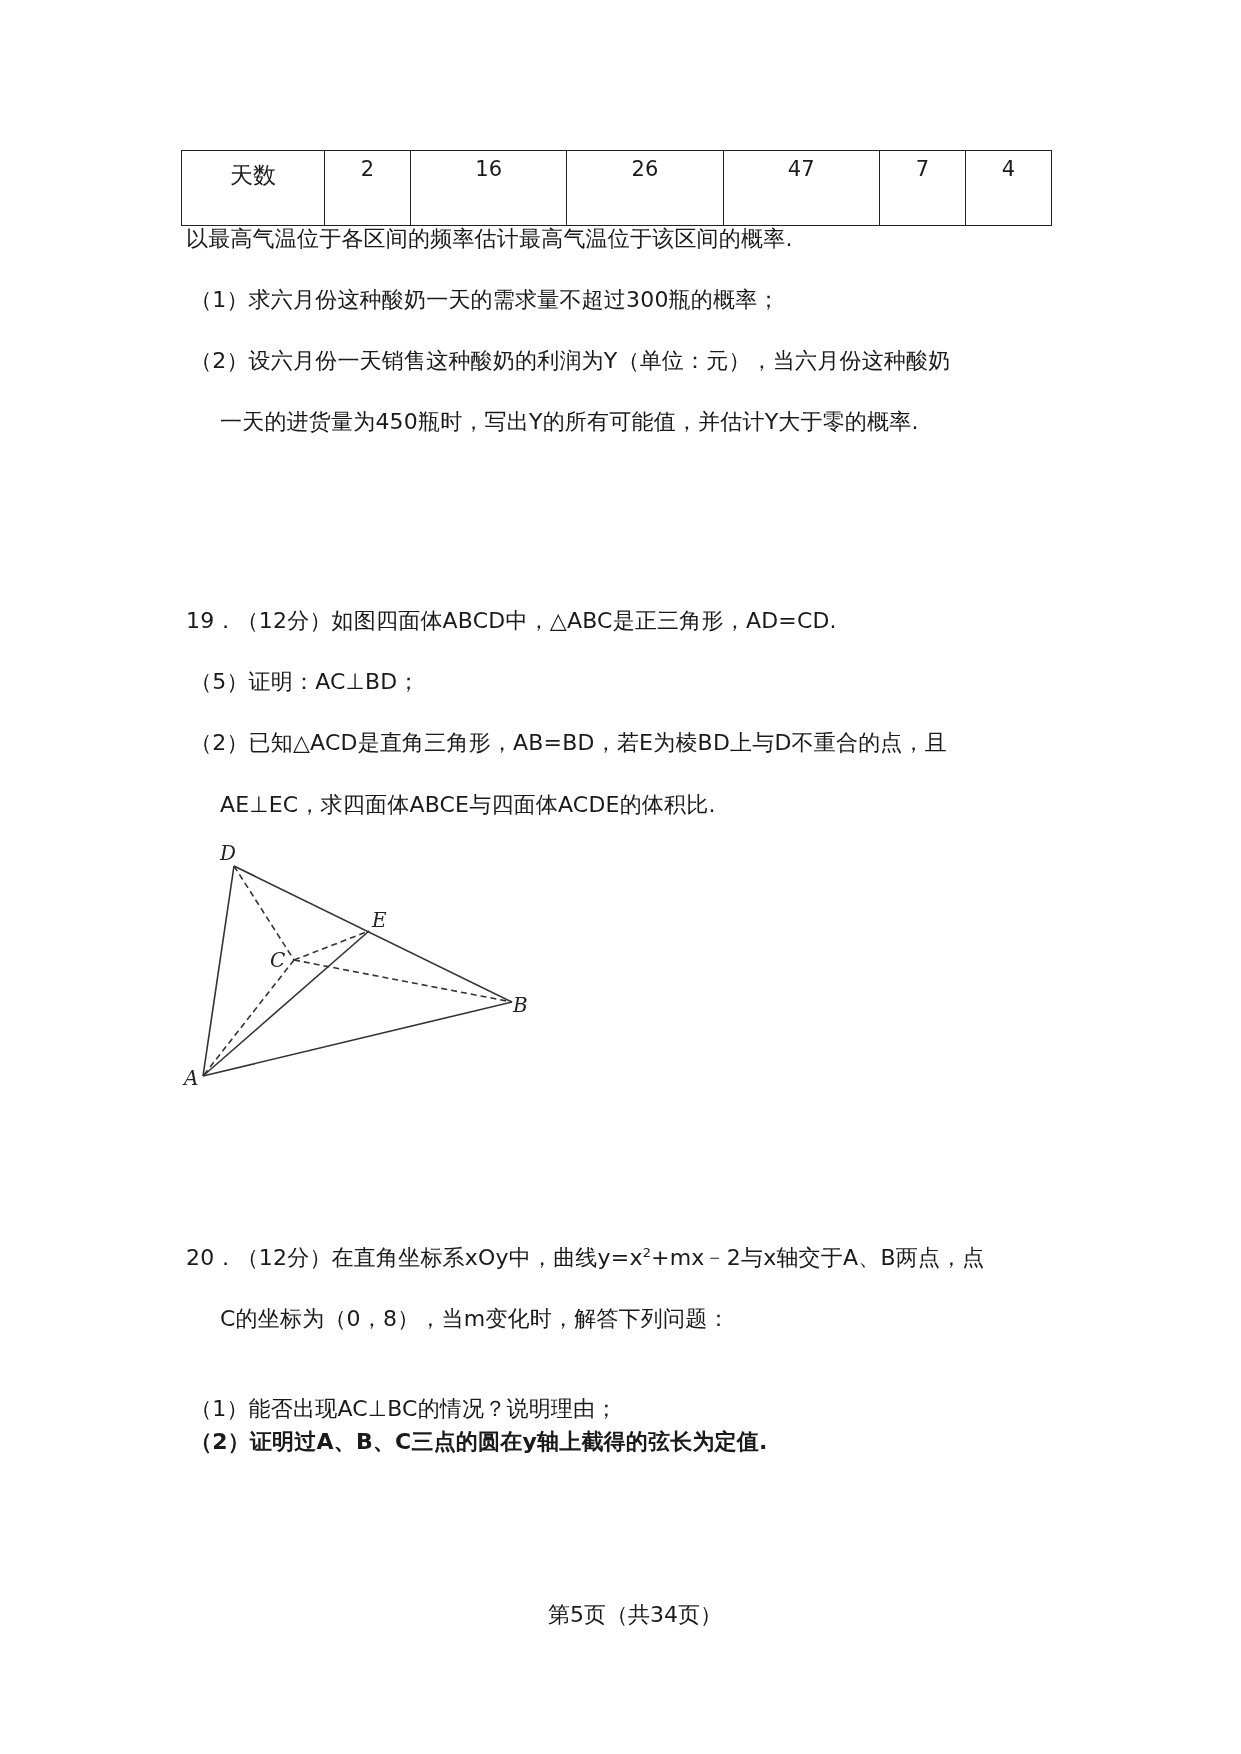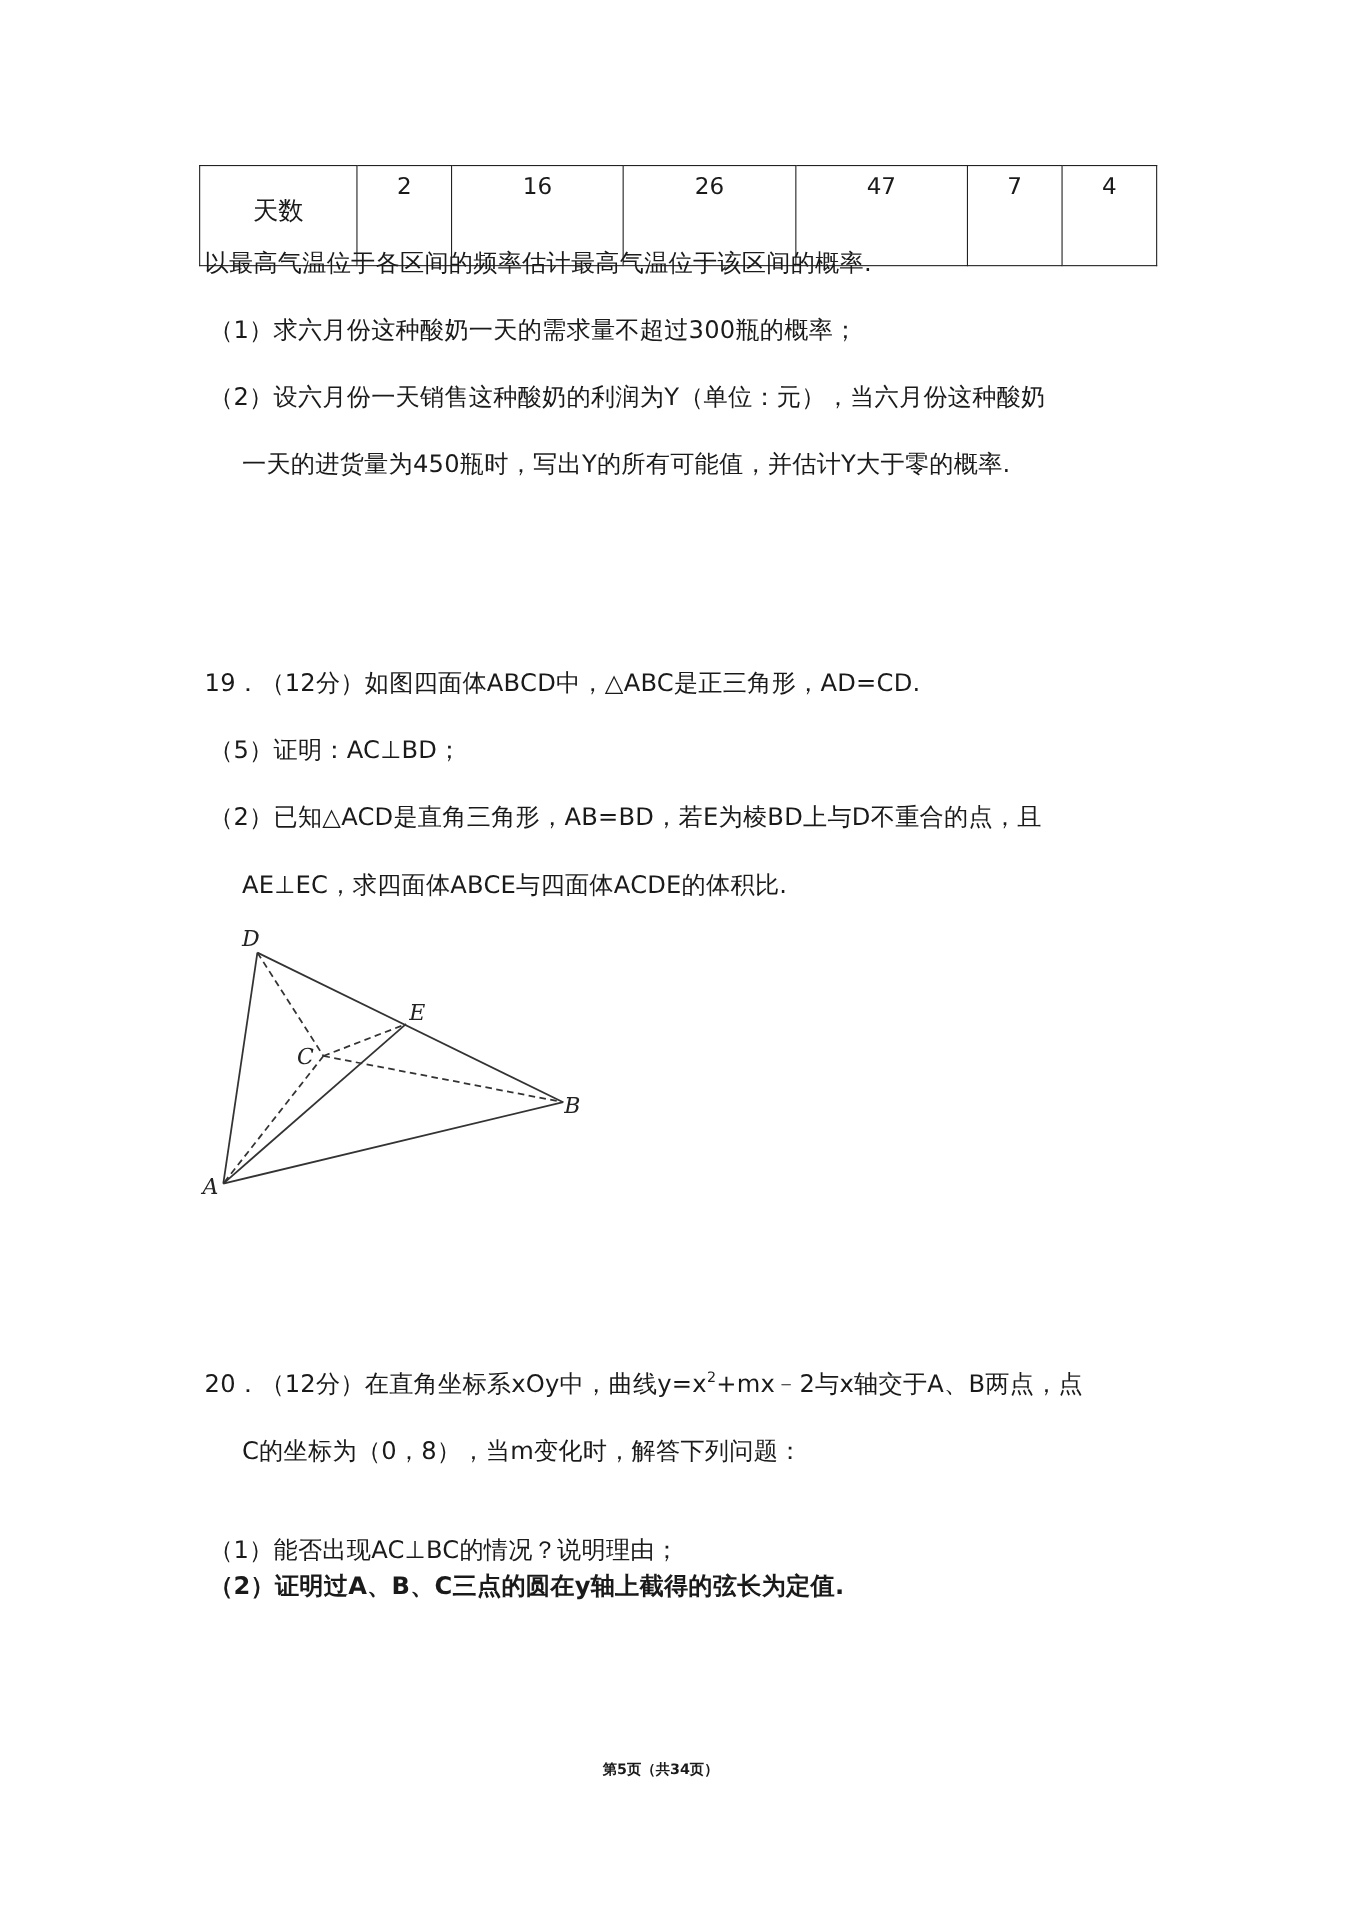--- a/index.html
+++ b/index.html
@@ -3,22 +3,22 @@
 <meta charset="utf-8">
 <style>
   html, body { margin:0; padding:0; background:#ffffff; }
   body { width:1241px; height:1754px; position:relative; overflow:hidden;
          font-family:"DejaVu Sans", "Liberation Sans", sans-serif; color:#1a1a1a; }
   .abs { position:absolute; white-space:nowrap; }
   .line { font-size:22px; letter-spacing:0.2px; }
   table.data { position:absolute; left:181px; top:150px; width:871px; border-collapse:collapse; }
   table.data td { border:1.2px solid #222; height:64px; vertical-align:top; text-align:center;
                   font-size:21px; padding-top:6px; }
-  table.data td.hdr { width:140px; font-size:23px; padding-top:25px; }
-  .footer { font-size:13px; font-weight:bold; }
+  table.data td.hdr { width:140px; font-size:23px; padding-top:9px; }
+  .footer { font-size:22px; font-weight:normal; }
   sup { font-size:13px; }
 </style>
 </head>
 <body>
 
 <table class="data">
   <tbody>
       <tr>
     <td class="hdr">天数</td>
     <td>2</td>

